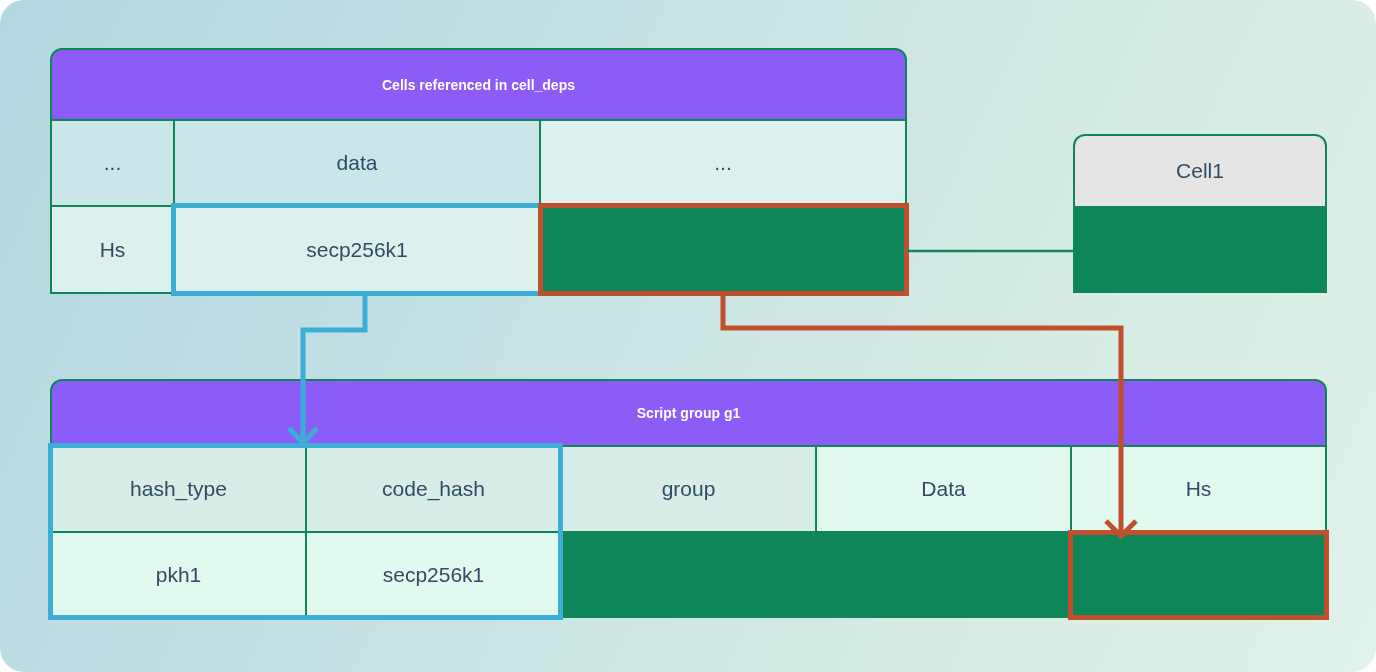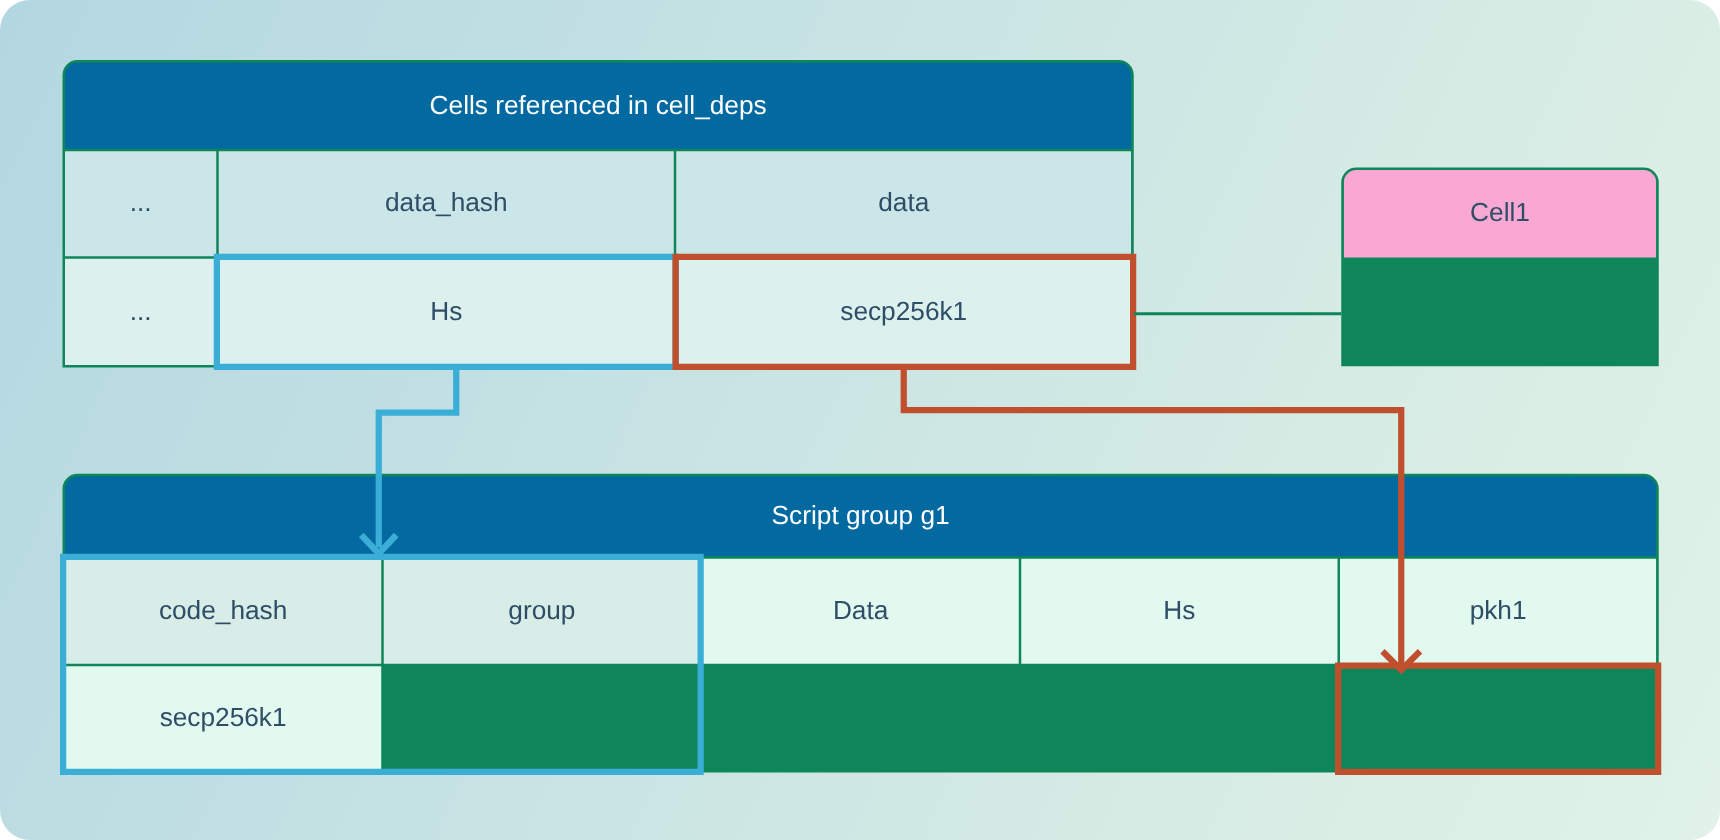--- a/index.html
+++ b/index.html
@@ -24,24 +24,24 @@
     gap: 2px;
     background: #0F8659;            
     border: 2px solid #0F8659;      
     border-radius: 12px 12px 0 0;
     overflow: hidden;
     box-sizing: border-box;
     z-index: 1;
   }
   .tbl .thead {
     grid-column: 1 / -1;
-    background: #0369a1;
+    background: #8b5cf6;
     color: #ffffff;
-    font-weight: 400;
-    font-size: 21px;
+    font-weight: 700;
+    font-size: 14px;
     display: flex;
     align-items: center;
     justify-content: center;
   }
   .cell {
     display: flex;
     align-items: center;
     justify-content: center;
     font-size: 21px;
     color: #2E4D66;
@@ -57,21 +57,21 @@
     grid-template-rows: 69px 84px 85px;
   }
 
   
   .tbl-celldeps {
     left: 1073px; top: 134px;
     width: 254px;
     grid-template-columns: 1fr;
     grid-template-rows: 70px 83px;
   }
-  .tbl-celldeps .data-row-cell { background: #f9a8d4; }
+  .tbl-celldeps .data-row-cell { background: #e5e5e5; }
 
   
   .tbl-script {
     left: 50px; top: 379px;
     width: 1277px;
     grid-template-columns: repeat(5, 1fr);
     grid-template-rows: 64px 84px 83px;
     text-align: center;
   }
   .tbl-script .label-row-cell { background: #d8ede7; }
@@ -103,35 +103,35 @@
 </style>
 </head>
 <body>
 
 <div class="canvas">
 
   <div class="tbl tbl-ref">
     <div class="thead">Cells referenced in cell_deps</div>
 
     <div class="cell label-row-cell">...</div>
-    <div class="cell label-row-cell">data_hash</div>
     <div class="cell label-row-cell">data</div>
 
     <div class="cell data-row-cell">...</div>
     <div class="cell data-row-cell">Hs</div>
     <div class="cell data-row-cell">secp256k1</div>
   </div>
 
   <div class="tbl tbl-celldeps">
     <div class="cell data-row-cell">Cell1</div>
   </div>
 
   <div class="tbl tbl-script">
     <div class="thead">Script group g1</div>
 
+    <div class="cell label-row-cell">hash_type</div>
     <div class="cell label-row-cell">code_hash</div>
     <div class="cell label-row-cell">group</div>
 
     <div class="cell data-row-cell">Data</div>
     <div class="cell data-row-cell">Hs</div>
     <div class="cell data-row-cell">pkh1</div>
     <div class="cell data-row-cell">secp256k1</div>
   </div>
 
   <div class="hl hl-blue hl-blue-top"></div>

